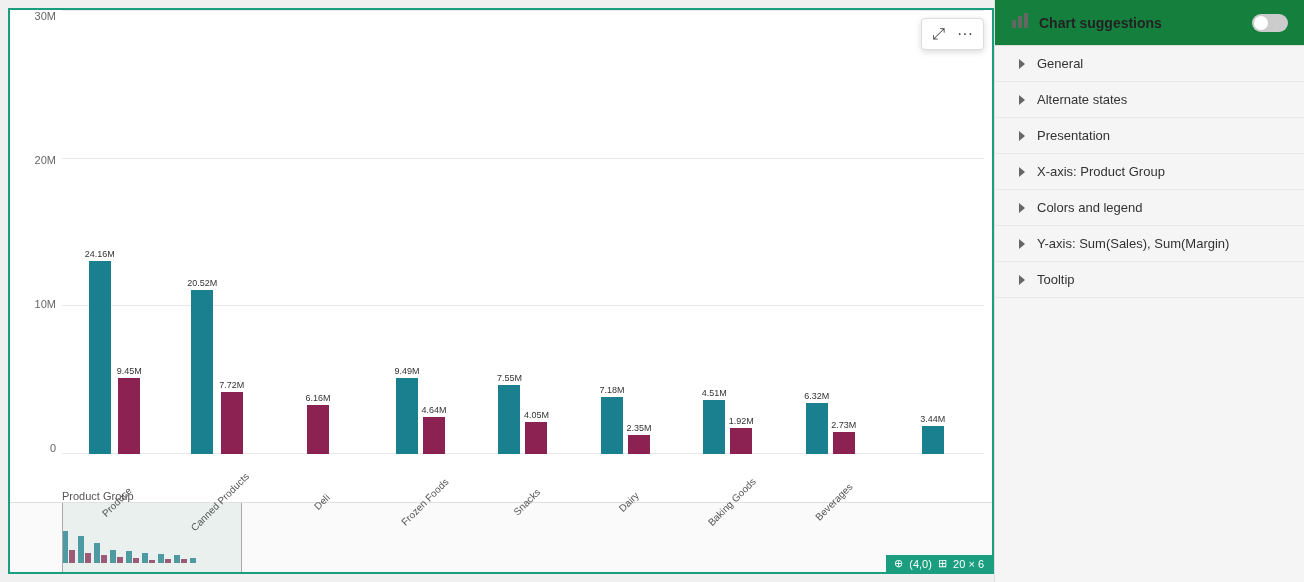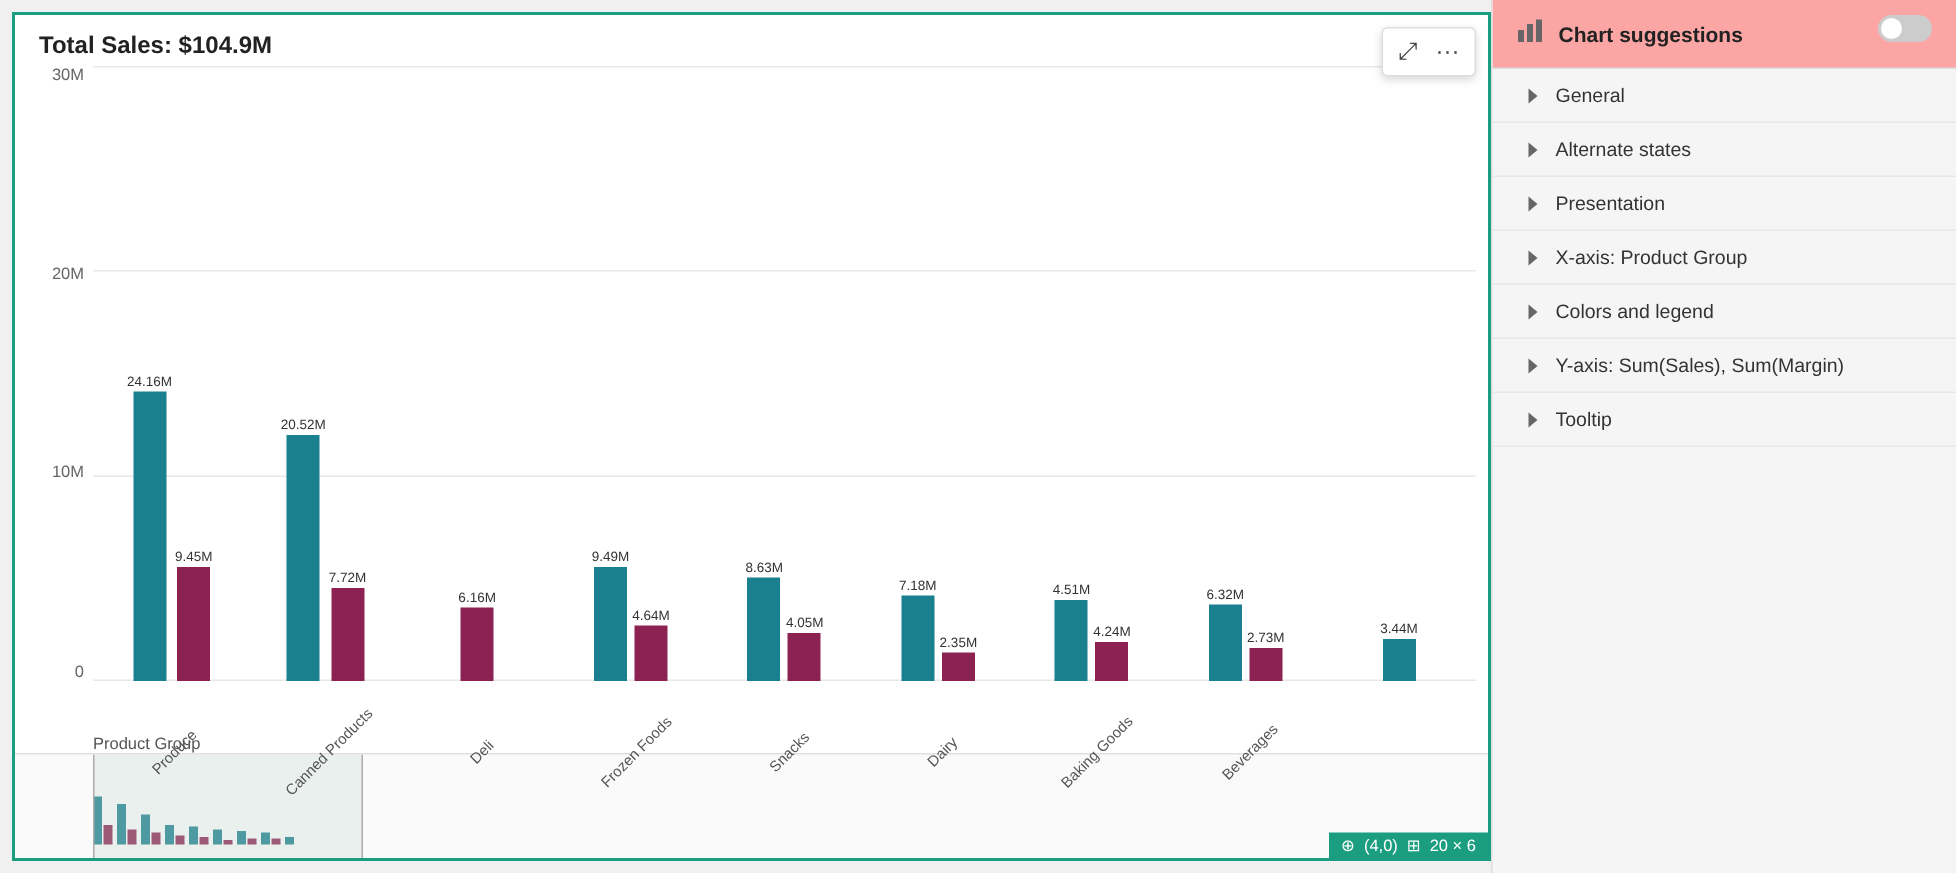--- a/index.html
+++ b/index.html
@@ -186,24 +186,25 @@
       background: #f5f5f5;
       border-left: 1px solid #ddd;
       display: flex;
       flex-direction: column;
       height: 582px;
       overflow-y: auto;
     }
 
     .panel-header {
       display: flex;
+      align-items: center;
       justify-content: space-between;
       padding: 10px 16px;
       border-bottom: 1px solid #ddd;
-      background: #fca5a5;
+      background: #15803d;
     }
 
     .panel-header-left {
       display: flex;
       align-items: center;
       gap: 8px;
     }
 
     .chart-icon {
       color: #555;
@@ -278,21 +279,20 @@
 </head>
 <body>
 
 <div class="chart-area">
 
   <div class="chart-toolbar">
     <button>⤢</button>
     <button>···</button>
   </div>
 
-  <div class="chart-title">Total Sales: $104.9M</div>
 
   <div class="chart-main">
     <div class="bar-chart-container">
 
       <div class="y-axis">
         <span>30M</span>
         <span>20M</span>
         <span>10M</span>
         <span>0</span>
       </div>
@@ -342,21 +342,21 @@
                 <div class="bar-rect bar-teal" style="height:76px"></div>
               </div>
               <div class="bar">
                 <span class="bar-value">4.64M</span>
                 <div class="bar-rect bar-purple" style="height:37px"></div>
               </div>
               <div style="position: absolute; bottom: -55px; left: 50%; transform: translateX(-50%) rotate(-45deg); transform-origin: center top; font-size: 10px; color: rgb(85, 85, 85); white-space: nowrap;">Frozen Foods</div>
             </div>
             <div class="bar-group">
               <div class="bar">
-                <span class="bar-value">8.63M</span>
+                <span class="bar-value">7.55M</span>
                 <div class="bar-rect bar-teal" style="height:69px"></div>
               </div>
               <div class="bar">
                 <span class="bar-value">4.05M</span>
                 <div class="bar-rect bar-purple" style="height:32px"></div>
               </div>
               <div style="position: absolute; bottom: -55px; left: 50%; transform: translateX(-50%) rotate(-45deg); transform-origin: center top; font-size: 10px; color: rgb(85, 85, 85); white-space: nowrap;">Snacks</div>
             </div>
             <div class="bar-group">
               <div class="bar">
@@ -368,21 +368,21 @@
                 <div class="bar-rect bar-purple" style="height:19px"></div>
               </div>
               <div style="position: absolute; bottom: -55px; left: 50%; transform: translateX(-50%) rotate(-45deg); transform-origin: center top; font-size: 10px; color: rgb(85, 85, 85); white-space: nowrap;">Dairy</div>
             </div>
             <div class="bar-group">
               <div class="bar">
                 <span class="bar-value">4.51M</span>
                 <div class="bar-rect bar-teal" style="height:54px"></div>
               </div>
               <div class="bar">
-                <span class="bar-value">4.24M</span>
+                <span class="bar-value">1.92M</span>
                 <div class="bar-rect bar-purple" style="height:26px"></div>
               </div>
               <div style="position: absolute; bottom: -55px; left: 50%; transform: translateX(-50%) rotate(-45deg); transform-origin: center top; font-size: 10px; color: rgb(85, 85, 85); white-space: nowrap;">Baking Goods</div>
             </div>
             <div class="bar-group">
               <div class="bar">
                 <span class="bar-value">6.32M</span>
                 <div class="bar-rect bar-teal" style="height:51px"></div>
               </div>
               <div class="bar">

